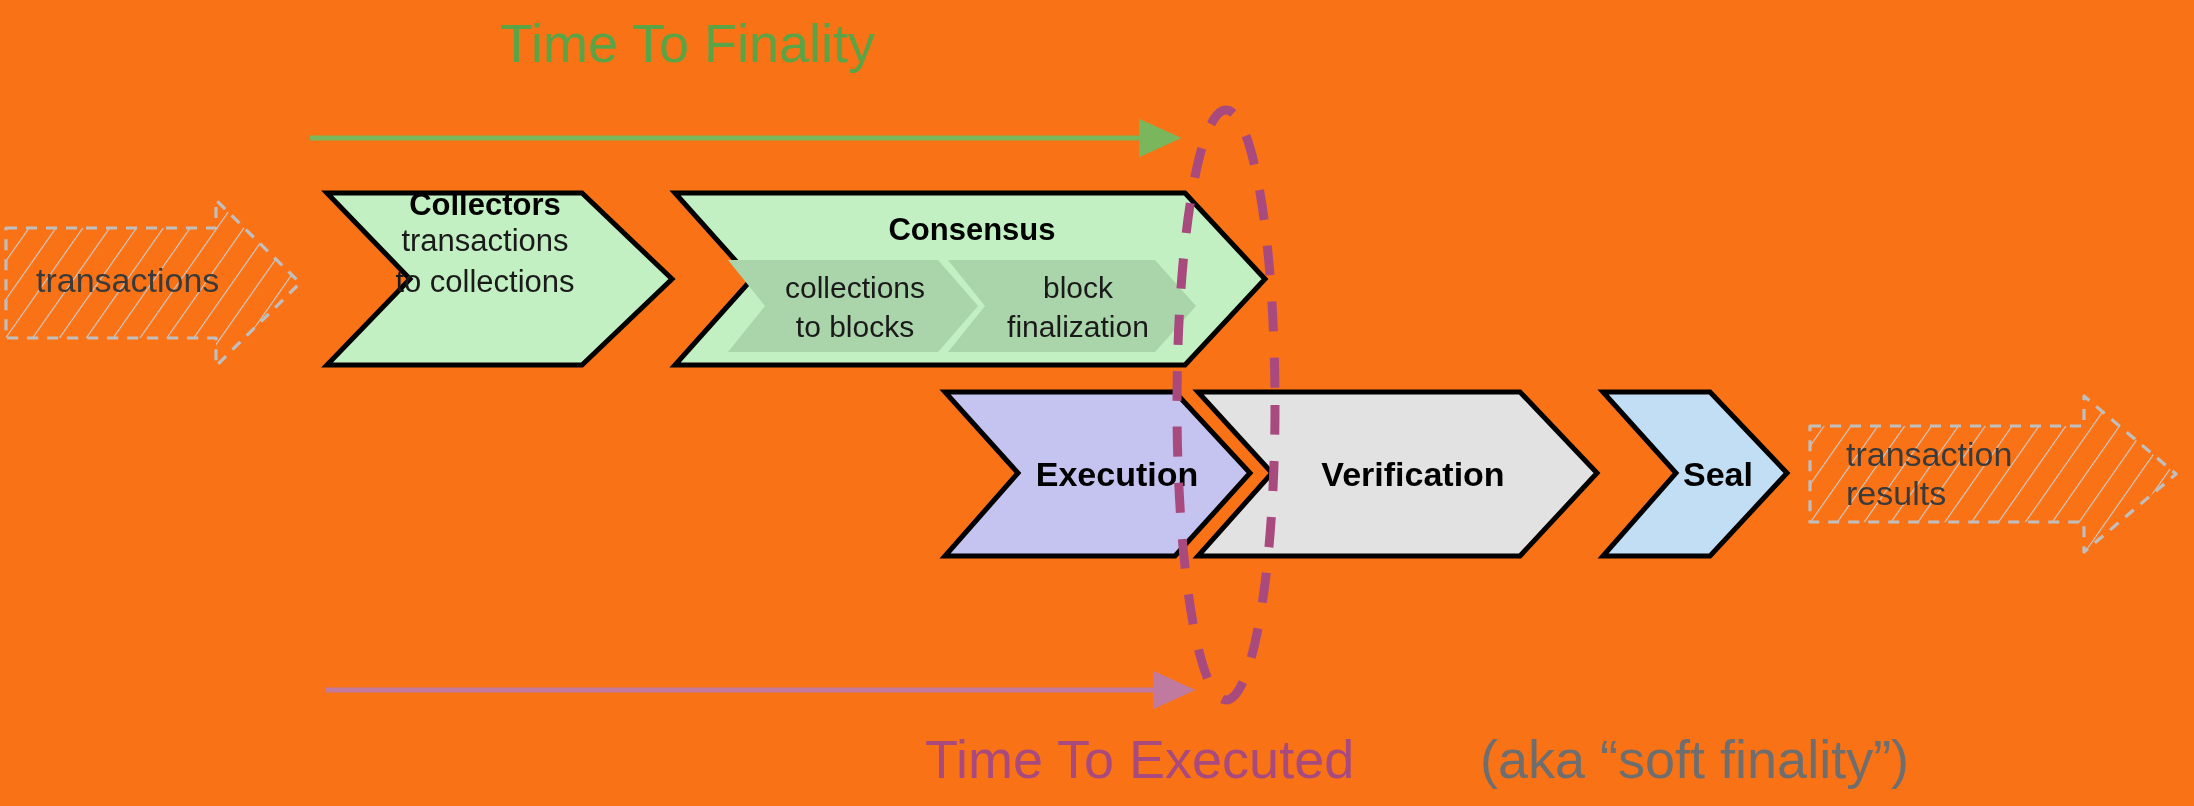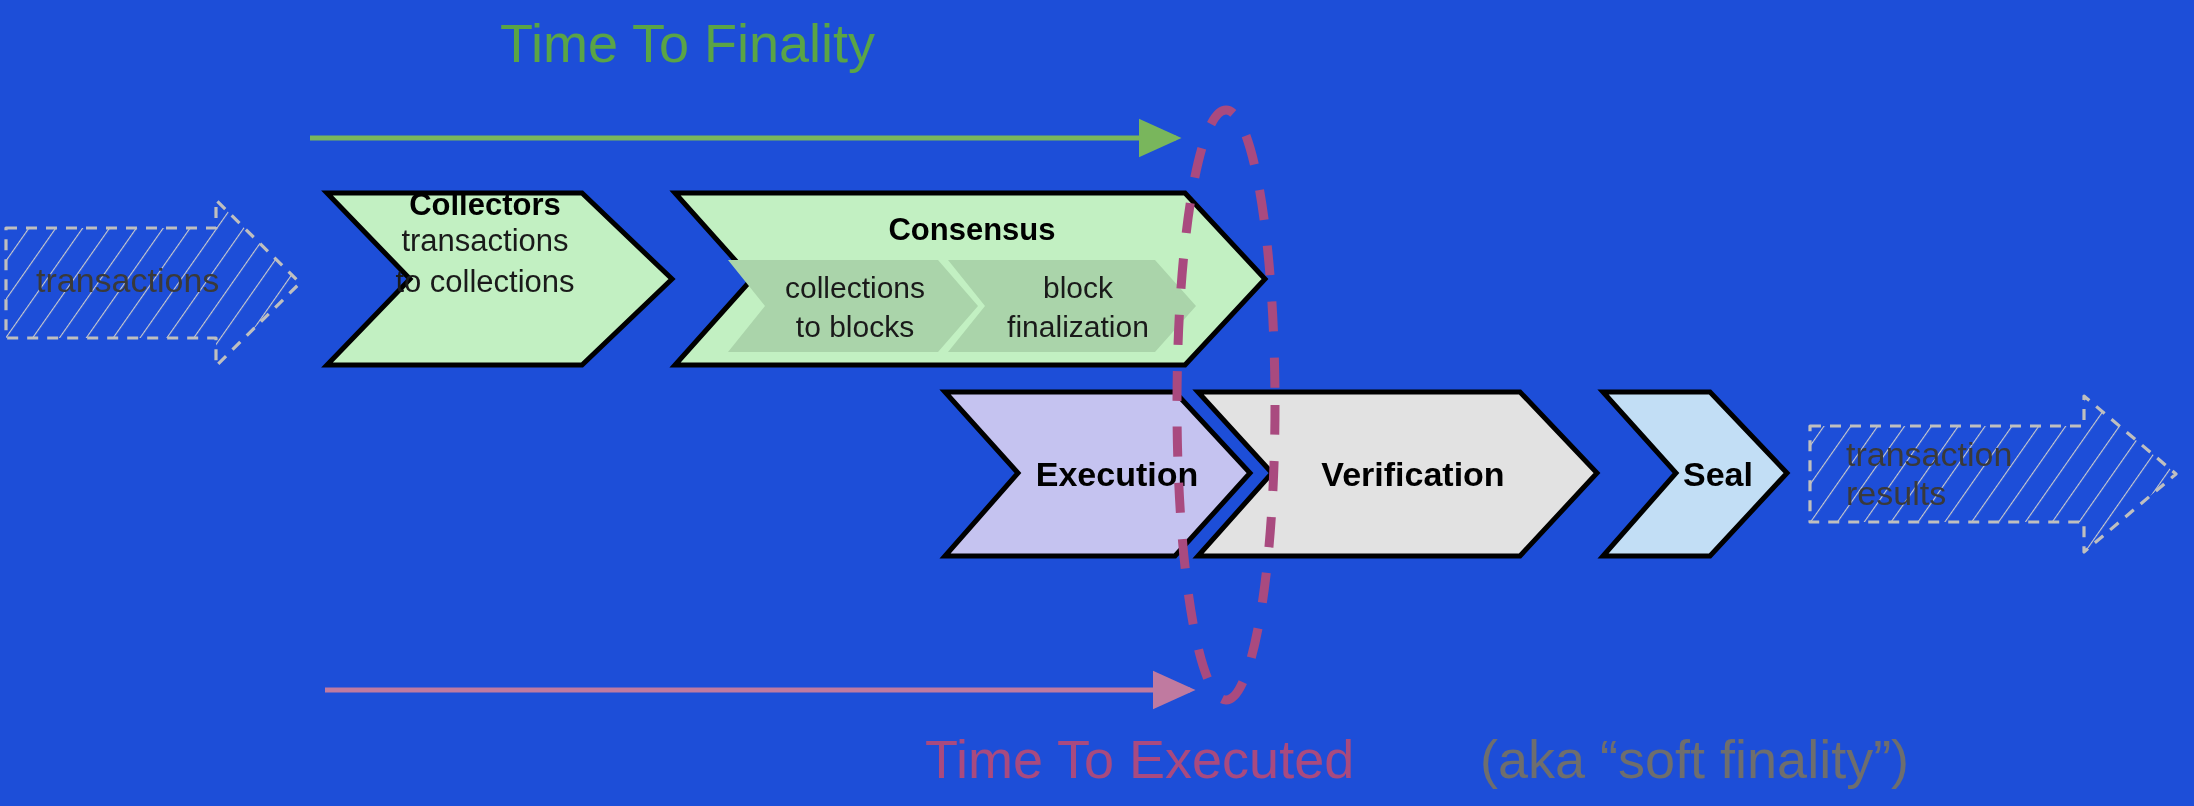--- a/index.html
+++ b/index.html
@@ -11,21 +11,21 @@
   body {
     font-family: "Liberation Sans", sans-serif;
     width: 2194px;
     height: 806px;
     overflow: hidden;
   }
   #stage {
     position: relative;
     width: 2194px;
     height: 806px;
-    background: #1d4ed8;
+    background: #f97316;
   }
   #diagram {
     position: absolute;
     left: 0;
     top: 0;
     width: 2194px;
     height: 806px;
   }
   .lbl-bold {
     font-family: "Liberation Sans", sans-serif;

